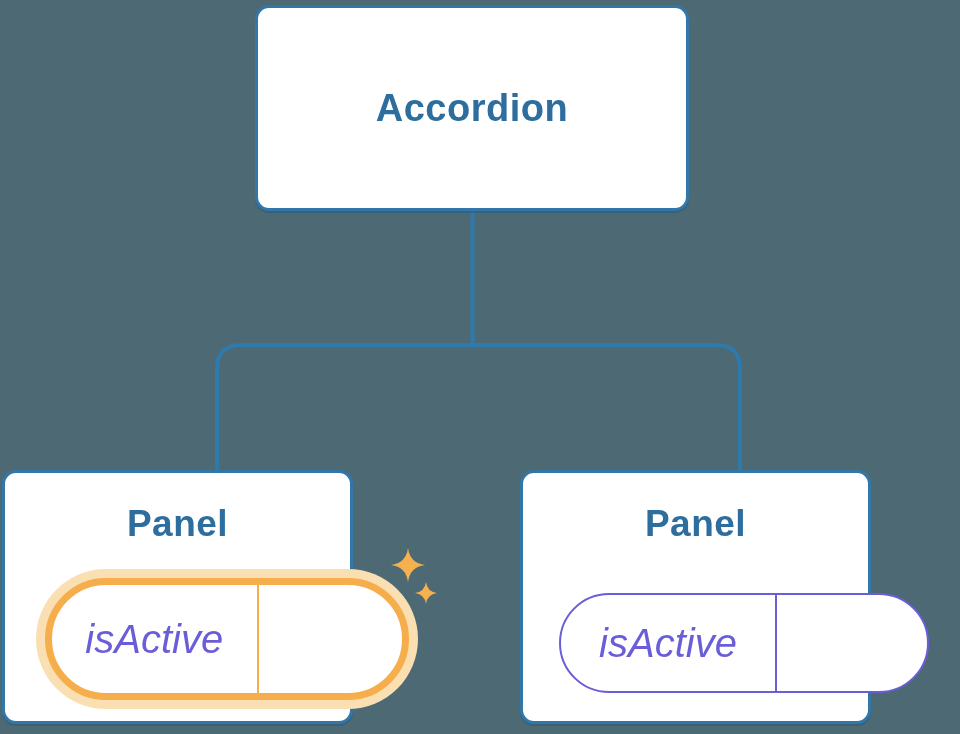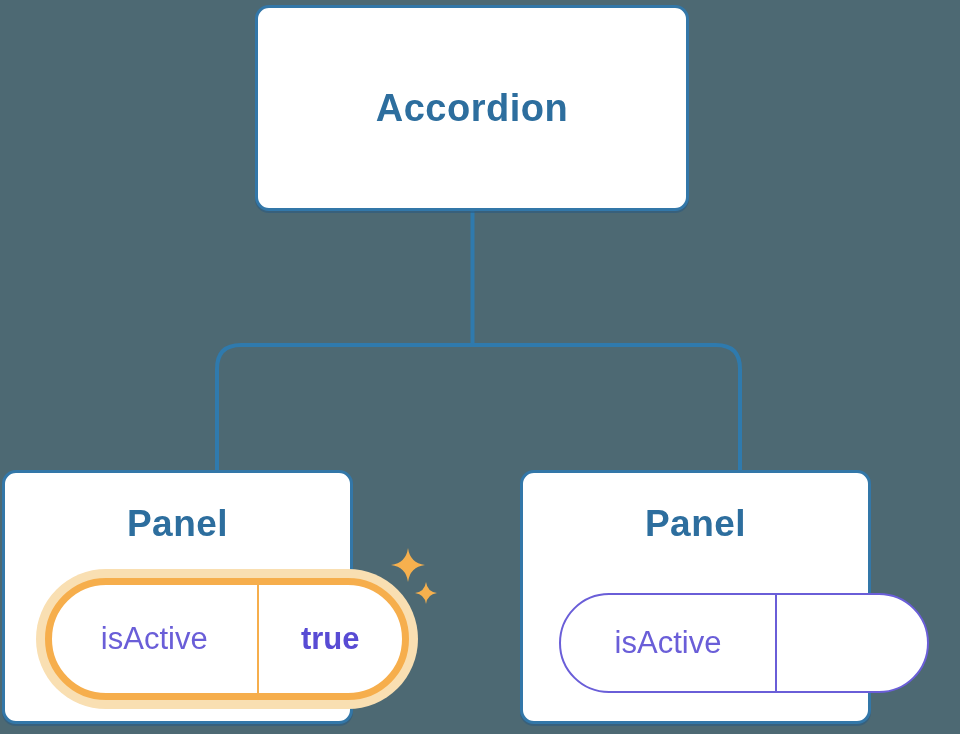--- a/index.html
+++ b/index.html
@@ -59,21 +59,21 @@
     border-radius:61px;
     box-shadow:0 0 0 9px var(--active-glow);
   }
   .state-pill.inactive{
     left:36px;top:120px;width:370px;height:100px;
     border:2.5px solid var(--state-text);
     border-radius:50px;
   }
   .pill-cell{
     display:flex;align-items:center;justify-content:center;
-    font-size:31px;color:var(--state-text);font-weight:500;
+    font-size:40px;color:var(--state-text);font-weight:500;font-style:italic;
   }
   .pill-cell.key{flex:0 0 59%;}
   .pill-cell.value{flex:1 1 auto;}
   .state-pill.active .pill-cell.key{border-right:2px solid var(--active-ring);}
   .state-pill.inactive .pill-cell.key{border-right:2.5px solid var(--state-text);}
   .state-pill.active .pill-cell.value{font-weight:700;color:var(--state-value-active);}
 
   .sparkles{position:absolute;left:384px;top:72px;width:52px;height:64px;}
   .sparkles path{fill:var(--sparkle);}
 </style>
@@ -87,21 +87,20 @@
 
 <div class="node node-root">
   <div class="node-title">Accordion</div>
 </div>
 
 <div class="node node-panel node-panel-left">
   <div class="panel-title">Panel</div>
 
   <div class="state-pill active">
     <div class="pill-cell key">isActive</div>
-    <div class="pill-cell value">true</div>
   </div>
 
   <svg class="sparkles" viewBox="0 0 52 64" aria-hidden="true">
     <path d="M19 3 Q21 18 36 20 Q21 22 19 37 Q17 22 2 20 Q17 18 19 3 Z"></path>
     <path d="M37 37 Q38.3 46.7 48 48 Q38.3 49.3 37 59 Q35.7 49.3 26 48 Q35.7 46.7 37 37 Z"></path>
   </svg>
 </div>
 
 <div class="node node-panel node-panel-right">
   <div class="panel-title">Panel</div>

